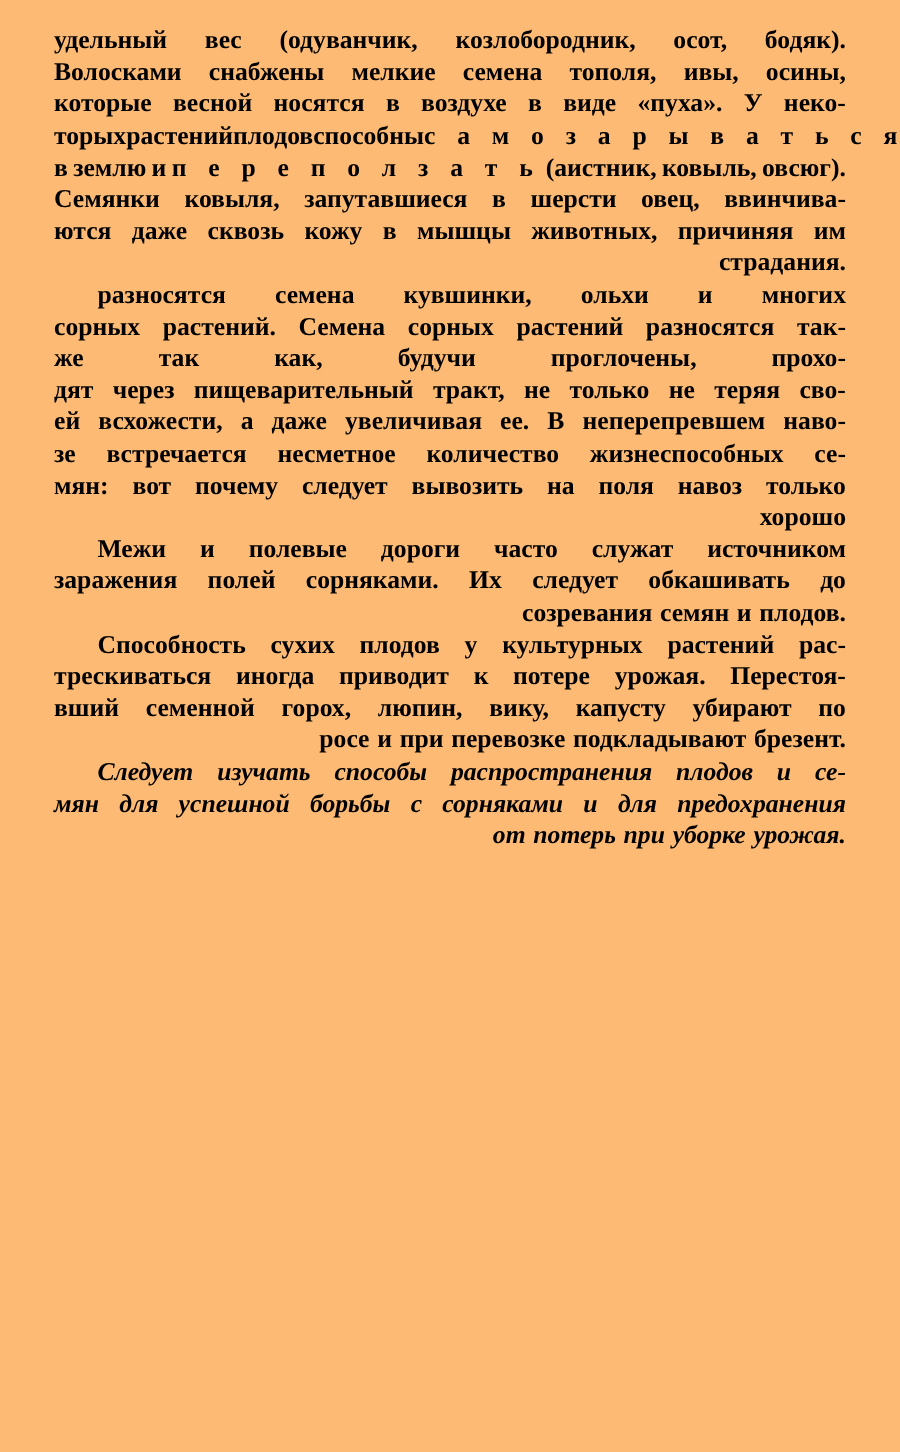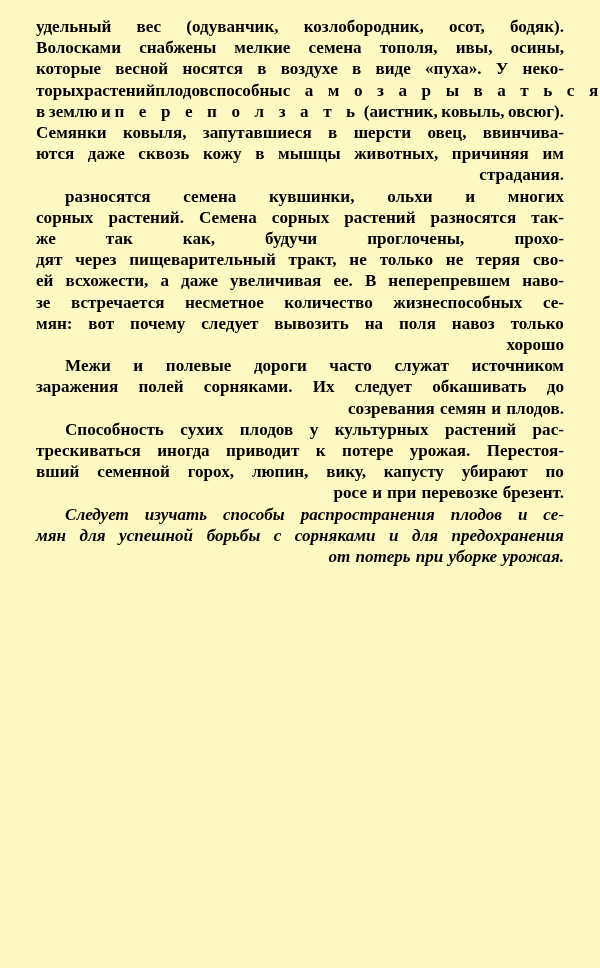--- a/index.html
+++ b/index.html
@@ -12,21 +12,21 @@
     width: 600px;
     height: 968px;
     overflow: hidden;
     font-family: "Liberation Serif", "DejaVu Serif", serif;
     color: #000000;
   }
   #page {
     position: relative;
     width: 600px;
     height: 968px;
-    background: #fef9c3;
+    background: #fdba74;
   }
   #text-column {
     position: absolute;
     left: 36px;
     top: 16px;
     width: 528px;
   }
   .para {
     margin: 0;
     font-size: 17.1px;
@@ -98,21 +98,21 @@
       </div>
       <div class="para">
         <div class="jline j ind"><span class="w"><span>Межи</span></span><span class="w"><span>и</span></span><span class="w"><span>полевые</span></span><span class="w"><span>дороги</span></span><span class="w"><span>часто</span></span><span class="w"><span>служат</span></span><span class="w"><span>источником</span></span></div>
         <div class="jline j"><span class="w"><span>заражения</span></span><span class="w"><span>полей</span></span><span class="w"><span>сорняками.</span></span><span class="w"><span>Их</span></span><span class="w"><span>следует</span></span><span class="w"><span>обкашивать</span></span><span class="w"><span>до</span></span></div>
         <div class="jline last"><span class="w"><span>созревания</span></span><span class="w"><span>семян</span></span><span class="w"><span>и</span></span><span class="w"><span>плодов.</span></span></div>
       </div>
       <div class="para">
         <div class="jline j ind"><span class="w"><span>Способность</span></span><span class="w"><span>сухих</span></span><span class="w"><span>плодов</span></span><span class="w"><span>у</span></span><span class="w"><span>культурных</span></span><span class="w"><span>растений</span></span><span class="w"><span>рас-</span></span></div>
         <div class="jline j"><span class="w"><span>трескиваться</span></span><span class="w"><span>иногда</span></span><span class="w"><span>приводит</span></span><span class="w"><span>к</span></span><span class="w"><span>потере</span></span><span class="w"><span>урожая.</span></span><span class="w"><span>Перестоя-</span></span></div>
         <div class="jline j"><span class="w"><span>вший</span></span><span class="w"><span>семенной</span></span><span class="w"><span>горох,</span></span><span class="w"><span>люпин,</span></span><span class="w"><span>вику,</span></span><span class="w"><span>капусту</span></span><span class="w"><span>убирают</span></span><span class="w"><span>по</span></span></div>
-        <div class="jline last"><span class="w"><span>росе</span></span><span class="w"><span>и</span></span><span class="w"><span>при</span></span><span class="w"><span>перевозке</span></span><span class="w"><span>брезент.</span></span></div>
+        <div class="jline last"><span class="w"><span>росе</span></span><span class="w"><span>и</span></span><span class="w"><span>при</span></span><span class="w"><span>перевозке</span></span><span class="w"><span>подкладывают</span></span><span class="w"><span>брезент.</span></span></div>
       </div>
       <div class="para italic">
         <div class="jline j ind"><span class="w"><span>Следует</span></span><span class="w"><span>изучать</span></span><span class="w"><span>способы</span></span><span class="w"><span>распространения</span></span><span class="w"><span>плодов</span></span><span class="w"><span>и</span></span><span class="w"><span>се-</span></span></div>
         <div class="jline j"><span class="w"><span>мян</span></span><span class="w"><span>для</span></span><span class="w"><span>успешной</span></span><span class="w"><span>борьбы</span></span><span class="w"><span>с</span></span><span class="w"><span>сорняками</span></span><span class="w"><span>и</span></span><span class="w"><span>для</span></span><span class="w"><span>предохранения</span></span></div>
         <div class="jline last"><span class="w"><span>от</span></span><span class="w"><span>потерь</span></span><span class="w"><span>при</span></span><span class="w"><span>уборке</span></span><span class="w"><span>урожая.</span></span></div>
       </div>
     </div>
 </div>
 
 </body></html>

